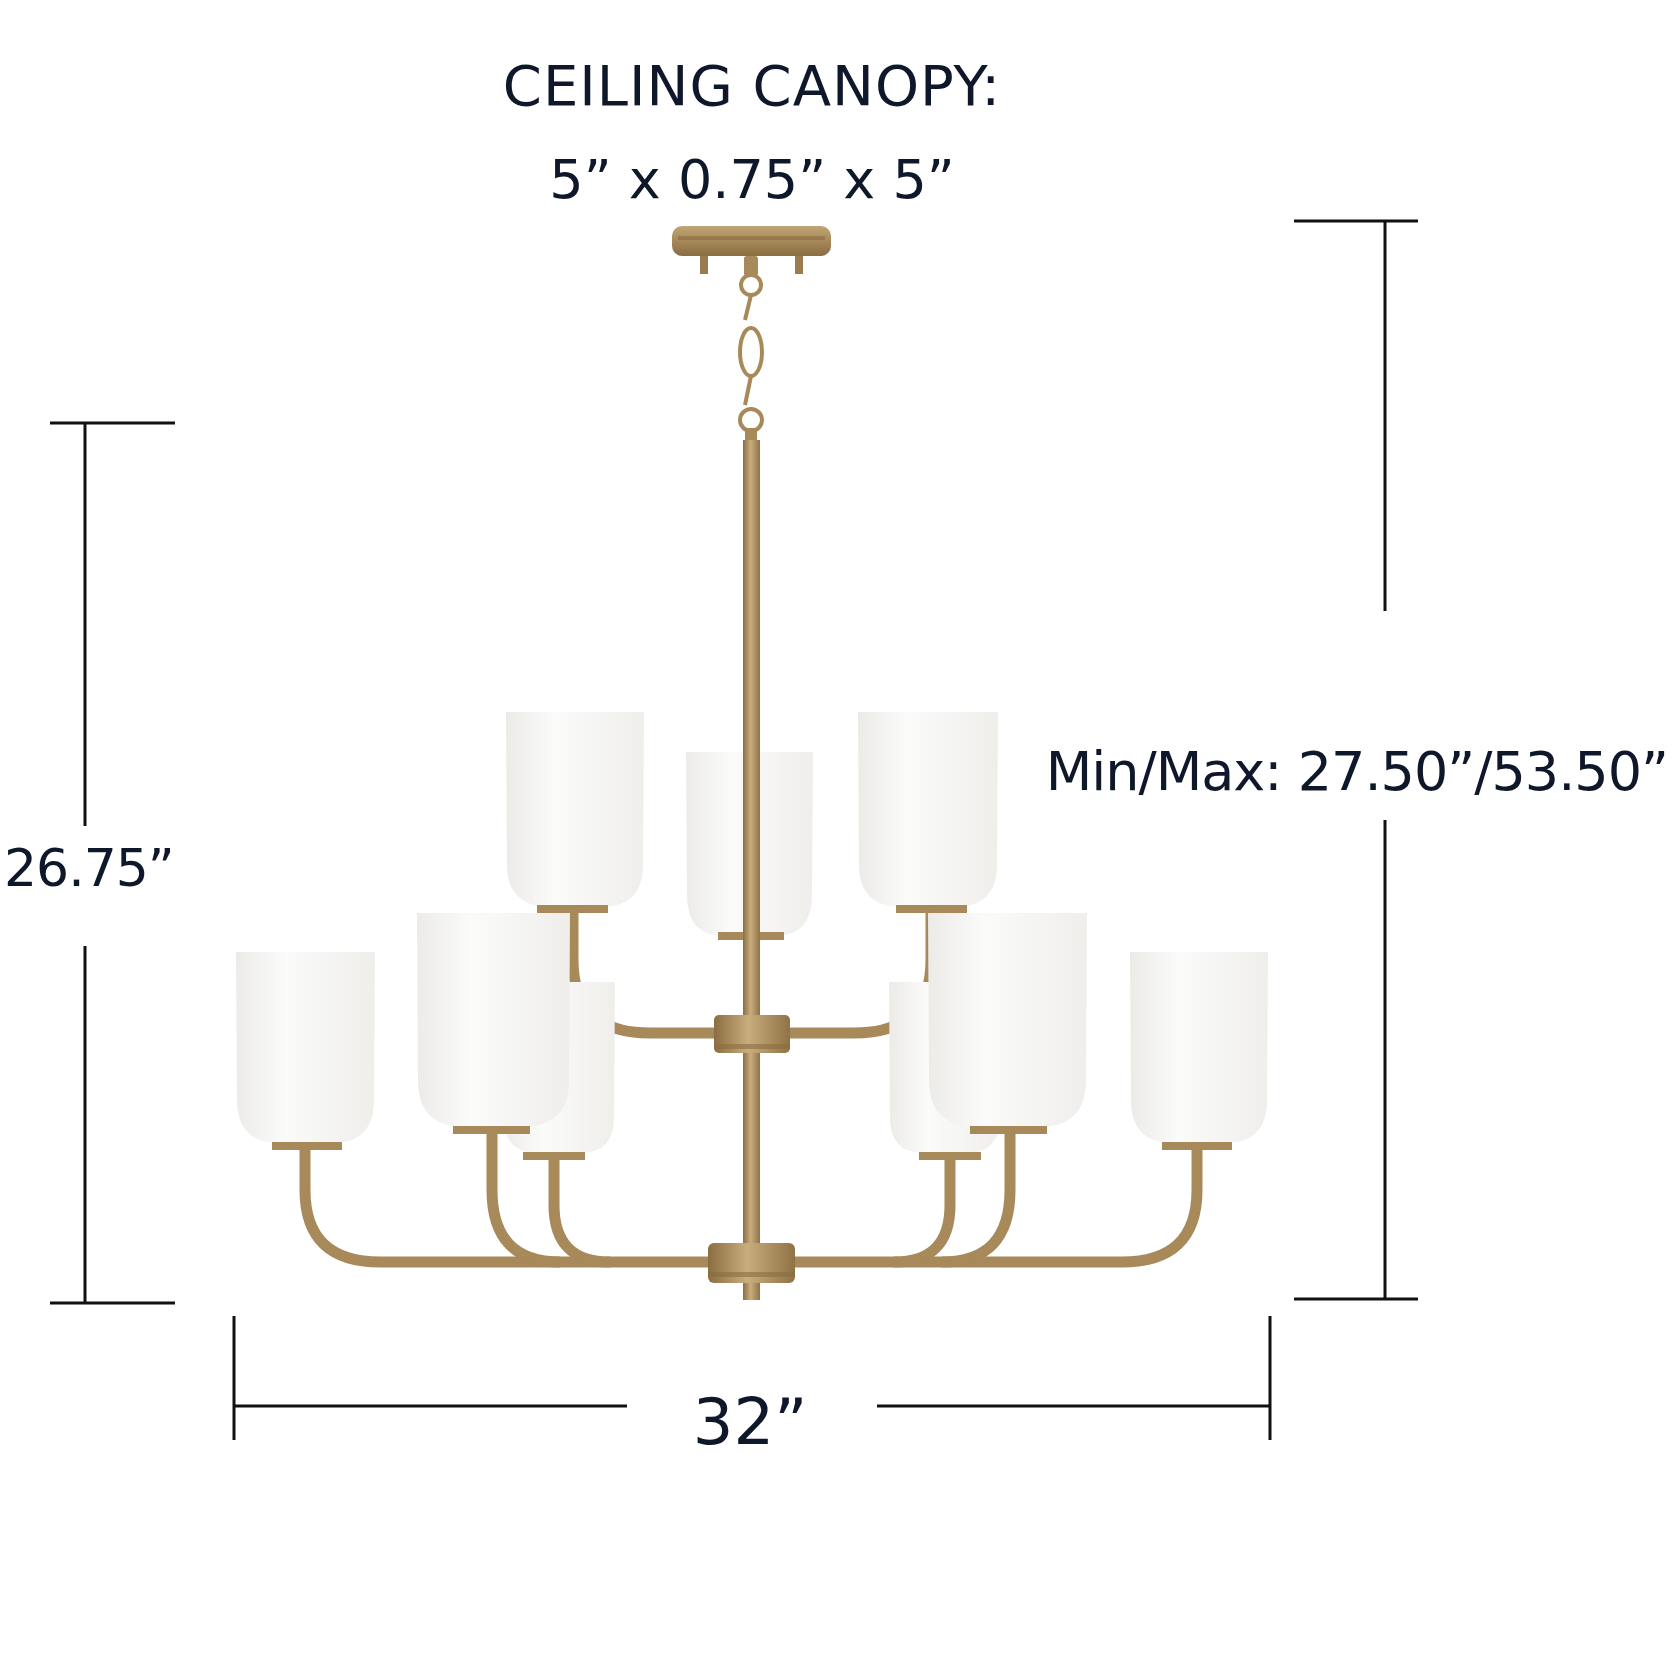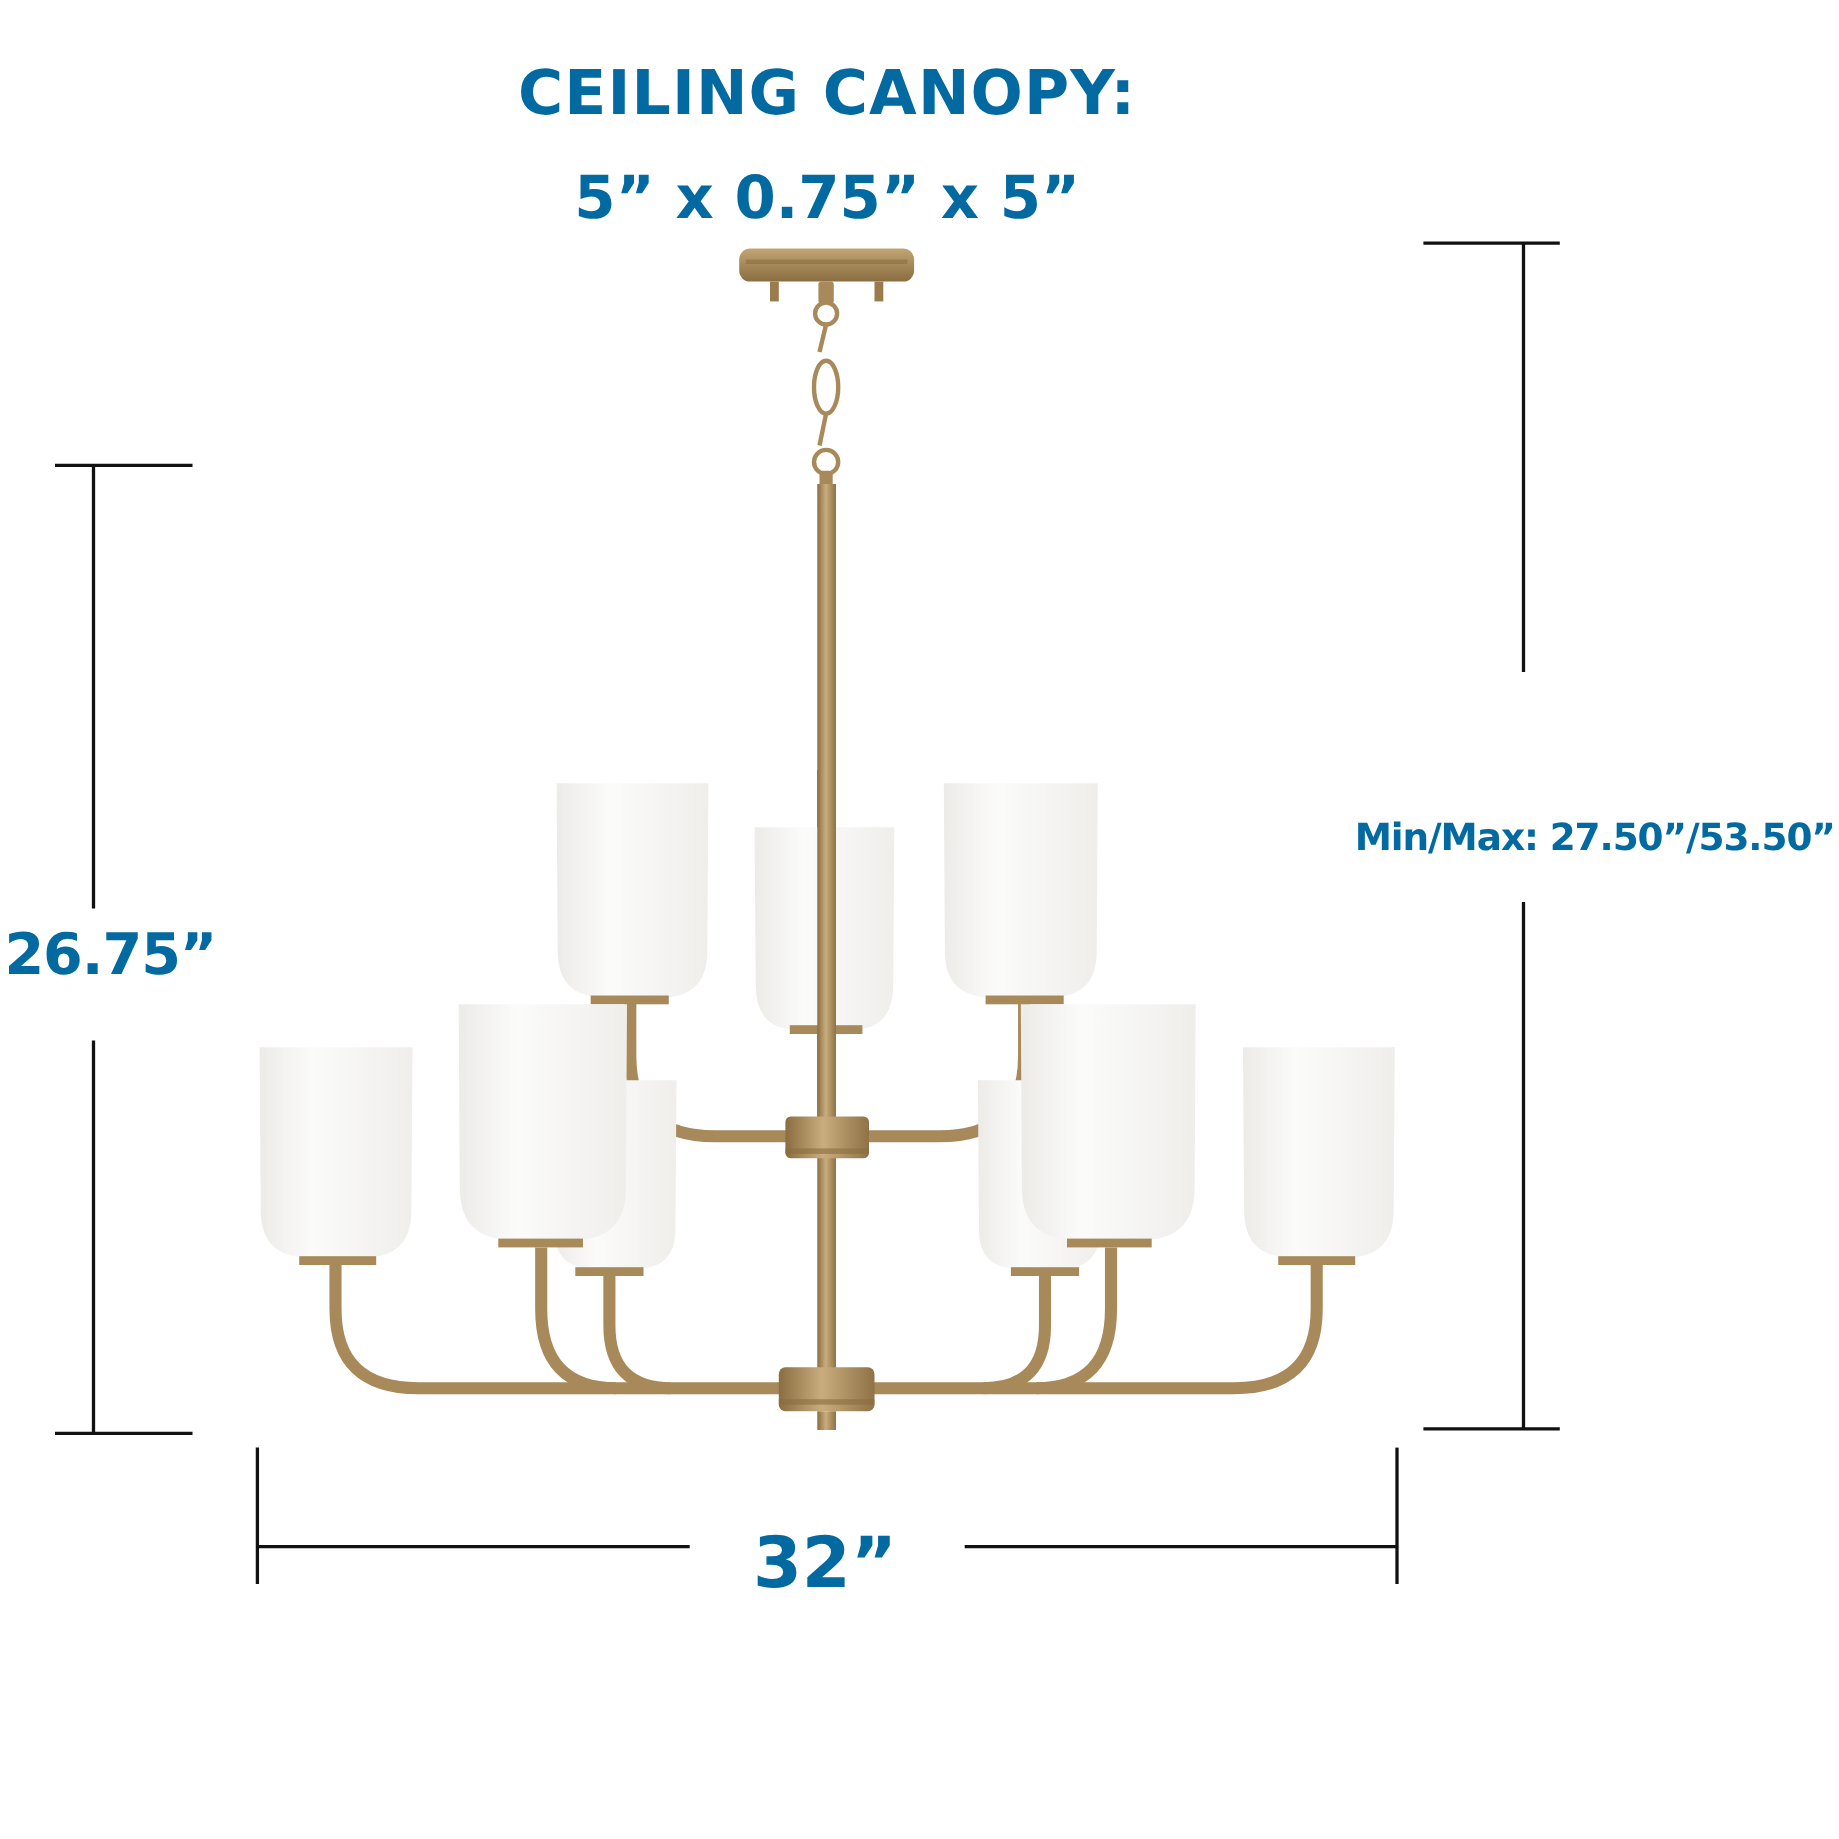--- a/index.html
+++ b/index.html
@@ -1,38 +1,38 @@
 <!DOCTYPE html>
 <html><head>
 <meta charset="utf-8">
 <style>
   html, body { margin: 0; padding: 0; background: #ffffff; }
   body { width: 1672px; height: 1672px; position: relative; overflow: hidden; }
   .canvas { position: absolute; left: 0; top: 0; width: 1672px; height: 1672px; background: #ffffff; }
   .label {
     position: absolute;
     font-family: "DejaVu Sans", "Liberation Sans", sans-serif;
-    color: #0369a1;
+    color: #0f172a;
     white-space: nowrap;
     line-height: 1;
-    font-weight: 700;
+    font-weight: 400;
   }
   .caps { letter-spacing: 1px; }
   .center-x { transform: translateX(-50%); text-align: center; }
   svg { position: absolute; left: 0; top: 0; }
 </style>
 </head>
 <body>
 
 <div class="canvas">
 
   <div class="label caps center-x" style="left:752px; top:58px; font-size:56px;">CEILING CANOPY:</div>
   <div class="label center-x" style="left:752px; top:137px; font-size:54px;margin-top:16px;">5” x 0.75” x 5”</div>
 
-  <div class="label" style="right:4px; top:745px; font-size:34px; letter-spacing:-1px;">Min/Max: 27.50”/53.50”</div>
+  <div class="label" style="right:4px; top:745px; font-size:54px; letter-spacing:-1px;">Min/Max: 27.50”/53.50”</div>
 
   <div class="label" style="left:4px; top:842px; font-size:52px; letter-spacing:-1px;">26.75”</div>
 
   <div class="label center-x" style="left:750px; top:1390px; font-size:64px;">32”</div>
 
 
   <svg width="1672" height="1672" viewBox="0 0 1672 1672">
     <g stroke="#111111" stroke-width="3" fill="none">
 
       <g>

